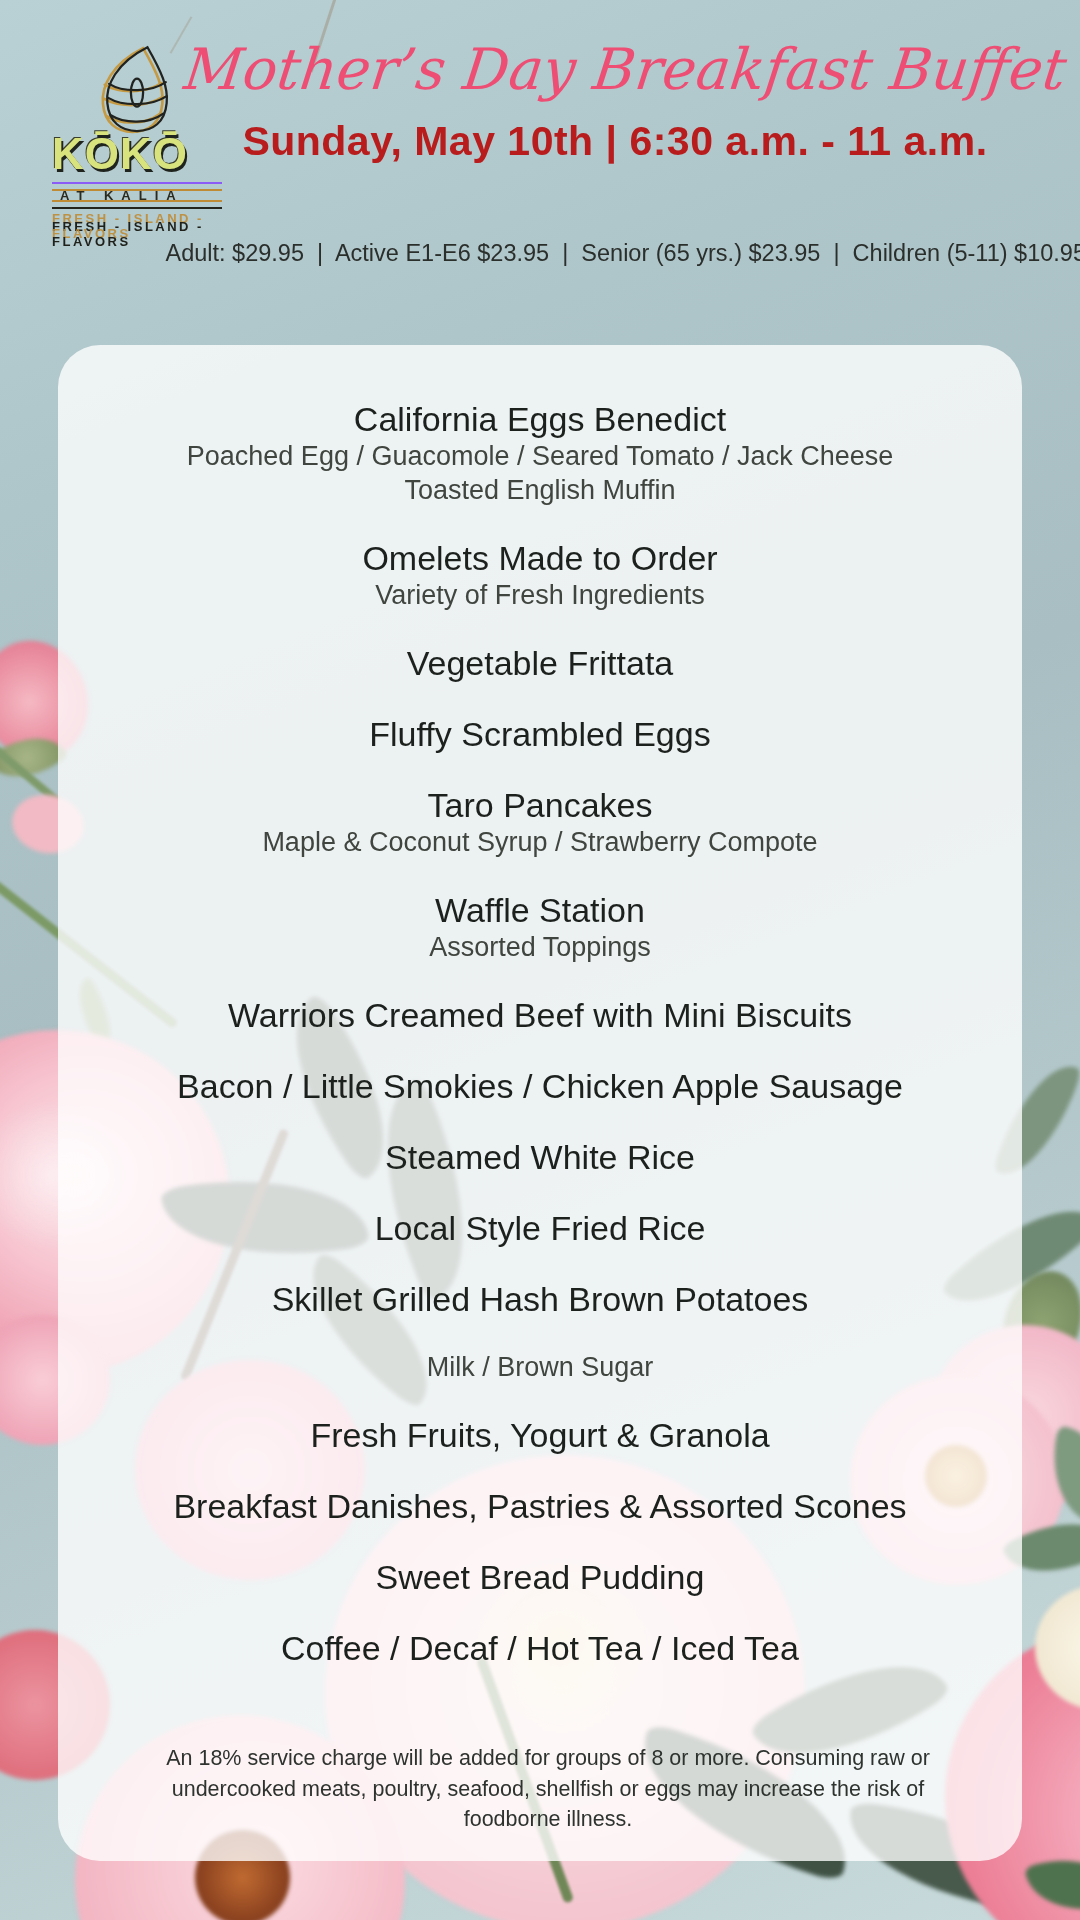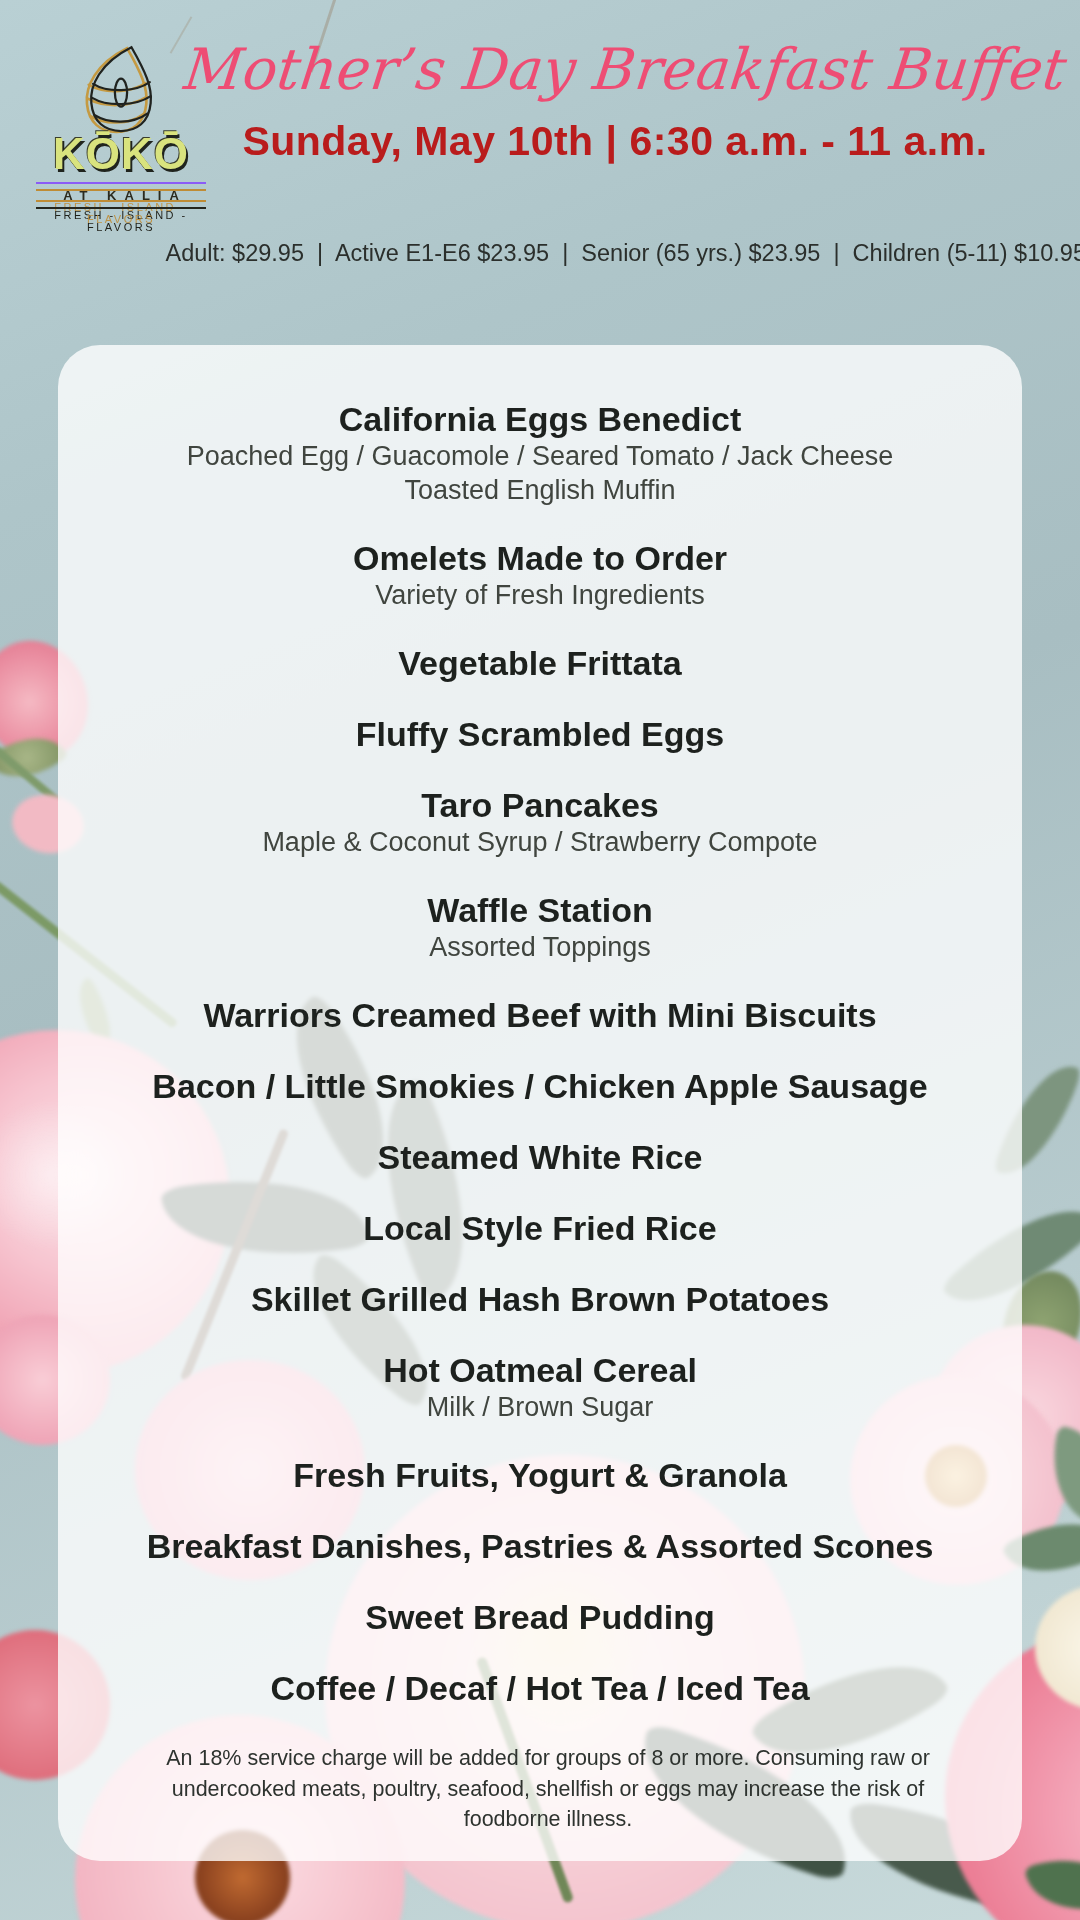--- a/index.html
+++ b/index.html
@@ -10,39 +10,39 @@
     background:linear-gradient(158deg, #b9d0d4 0%, #aec5c9 22%, #a8bec2 45%, #b7cbce 72%, #c8dadb 100%);
   }
   
   .bg { position:absolute; inset:0; z-index:1; }
   .fl { position:absolute; border-radius:50%; filter:blur(2px); }
   .leaf { position:absolute; border-radius:12% 88% 12% 88%; filter:blur(2px); }
   .stem { position:absolute; border-radius:6px; filter:blur(1.5px); }
   .scratch { position:absolute; filter:blur(0.5px); }
   
   .header { position:absolute; inset:0; z-index:3; }
-  .logo { position:absolute; left:36px; top:42px; width:170px; text-align:center; }
+  .logo { position:absolute; left:52px; top:42px; width:170px; }
   .logo-drum { display:block; margin:0 auto -6px auto; }
   .logo-koko {
     font-weight:700; font-size:44px; letter-spacing:1px; line-height:1;
     color:#d9e37e; text-shadow:2px 3px 0 #20241e, -1px -1px 0 #3a3e2e;
   }
   .logo-sub {
     margin-top:6px; position:relative; padding:4px 0;
     border-top:2px solid #8b5cf6; border-bottom:2px solid #23251d;
     font-size:13px; font-weight:700; letter-spacing:8px; text-indent:8px;
     color:#2b2a1e;
   }
   .logo-sub::before, .logo-sub::after {
     content:""; position:absolute; left:0; right:0; height:2px; background:#bf8c35;
   }
   .logo-sub::before { top:5px; }
   .logo-sub::after { bottom:5px; }
   .logo-tagline {
-    font-size:11px; font-weight:400; letter-spacing:2.5px;
+    margin-top:10px; font-size:13px; font-weight:700; letter-spacing:2.5px;
     color:#1f2019; text-shadow:0 -8px 0 rgba(191,140,53,0.9);
   }
   .title-block { position:absolute; left:185px; top:36px; width:860px; text-align:center; }
   .script-title {
     font-family:"DejaVu Serif", serif; font-style:italic; font-weight:400;
     font-size:57px; color:#ee4d74; transform:skewX(-7deg); white-space:nowrap;
   }
   .datetime {
     margin-top:16px; font-size:41px; font-weight:700; color:#b91c1c;
     white-space:nowrap; letter-spacing:0.5px;
@@ -55,21 +55,21 @@
     position:absolute; top:281px; left:0; width:100%; text-align:center;
     font-size:23px; color:#3b403d;
   }
   
   .card {
     position:absolute; z-index:2; left:58px; top:345px; width:964px; height:1516px;
     border-radius:42px; background:rgba(255,255,255,0.78);
   }
   .menu { position:absolute; top:56px; left:0; width:100%; text-align:center; }
   .menu-item { margin-bottom:34px; }
-  .menu-name { font-size:34px; font-weight:700; color:#1d211e; line-height:37px; }
+  .menu-name { font-size:34px; font-weight:400; color:#1d211e; line-height:37px; }
   .menu-desc { font-size:27px; color:#40453f; line-height:31px; margin-top:3px; }
   .disclaimer {
     position:absolute; bottom:26px; left:72px; right:56px; text-align:center;
     font-size:21.5px; color:#2e332f; line-height:1.42;
   }
 </style>
 </head>
 <body>
 
 <div class="bg">
@@ -212,21 +212,20 @@
     <div class="menu-name">Local Style Fried Rice</div>
     <div></div>
   </div>
 
   <div class="menu-item">
     <div class="menu-name">Skillet Grilled Hash Brown Potatoes</div>
     <div></div>
   </div>
 
   <div class="menu-item">
-    <div class="menu-name">Hot Oatmeal Cereal</div>
     <div>
           <div class="menu-desc">Milk / Brown Sugar</div>
         </div>
   </div>
 
   <div class="menu-item">
     <div class="menu-name">Fresh Fruits, Yogurt &amp; Granola</div>
     <div></div>
   </div>
 

